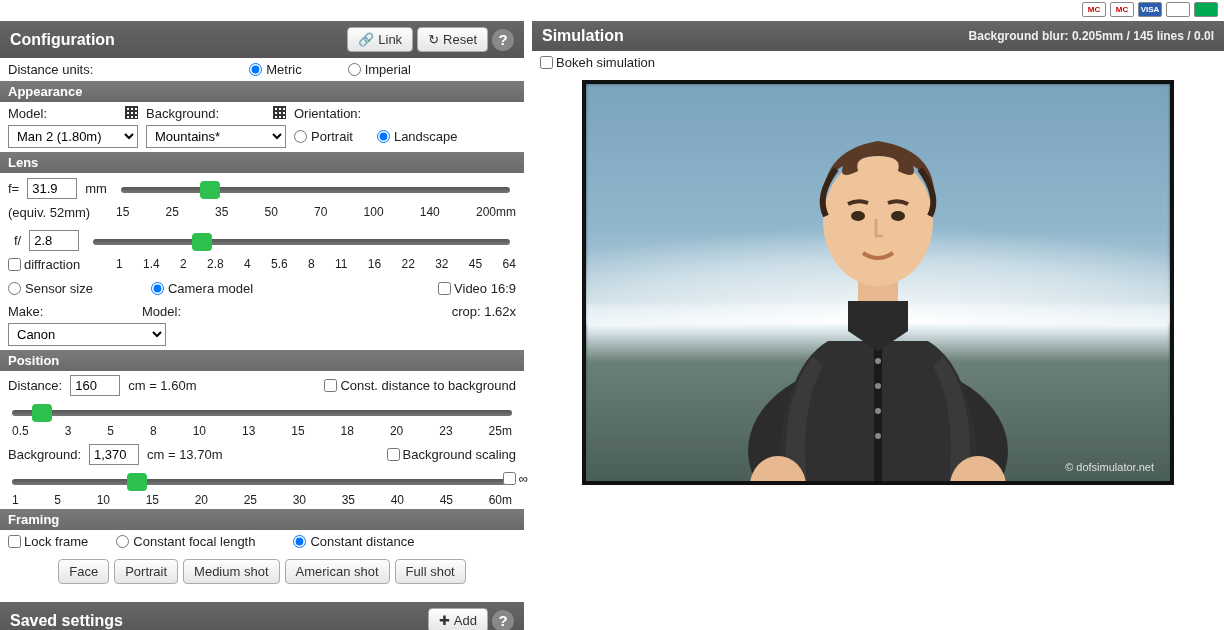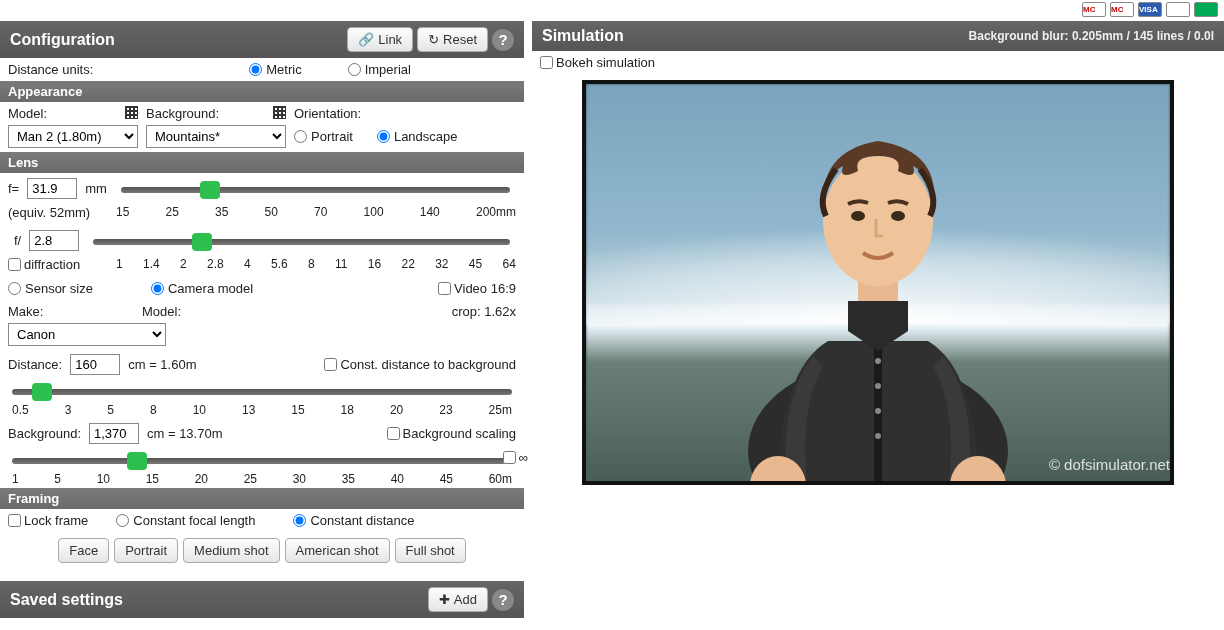--- a/index.html
+++ b/index.html
@@ -21,26 +21,26 @@
 .slider { position:relative; height:18px; margin:4px 0 0 0;}
 .slider-track{position:absolute;left:0;right:0;top:6px;height:6px;background:linear-gradient(#555,#777);border-radius:3px;}
 .slider-thumb{position:absolute;top:0;width:20px;height:18px;background:#2ec04e;border-radius:4px;margin-left:-10px;cursor:pointer;}
 .ticks{display:flex;justify-content:space-between;font-size:12px;padding:2px 0;color:#222;}
 .radio-group{display:inline-flex;align-items:center;gap:4px;justify-content:center;}
 .sim-status{text-align:left;font-size:12px;color:#eee;}
 .sim-area{border:4px solid #111;background:#456;margin-top:6px;position:relative;height:405px;overflow:hidden;}
 .mountains{position:absolute;inset:0;background:linear-gradient(#7aa3bd 0%,#8fb6cc 35%,#b9cfd9 55%,#dce8ee 56%,#fff 60%,#dce8ee 62%,#6a8076 70%,#4a5e58 100%);filter:blur(1.5px);}
 .snow{position:absolute;left:0;right:0;top:30px;height:210px;background:radial-gradient(ellipse 110% 65% at 50% 100%,rgba(255,255,255,0.9) 0%,rgba(230,240,245,0.6) 45%,transparent 70%);}
 .char{position:absolute;left:50%;bottom:-10px;transform:translateX(-50%);width:320px;height:390px;}
-.watermark{position:absolute;right:0;bottom:8px;color:rgba(255,255,255,0.8);font-size:15px;}
+.watermark{position:absolute;right:16px;bottom:8px;color:rgba(255,255,255,0.8);font-size:11px;}
 .ml-auto{margin-left:auto;}
 .chk{display:inline-flex;align-items:center;gap:3px;}
 .framing-btns{display:flex;gap:5px;justify-content:center;padding:6px;}
 .top-strip{display:flex;gap:4px;justify-content:flex-end;padding:2px 6px 4px;}
-.card{display:inline-block;width:24px;height:15px;border:1px solid #888;border-radius:2px;font-size:8px;line-height:13px;font-weight:bold;}
+.card{display:inline-block;width:24px;height:15px;border:1px solid #888;border-radius:2px;font-size:8px;line-height:13px;text-align:center;font-weight:bold;}
 .card-mc{background:#fff;color:#c00;}
 .card-visa{background:#2a5db0;color:#fff;}
 </style>
 </head>
 <body>
 
 <div class="top-strip">
   <span class="card card-mc">MC</span>
   <span class="card card-mc">MC</span>
   <span class="card card-visa">VISA</span>
@@ -167,20 +167,21 @@
   </div>
   <div class="row" style="gap:4px">
     <div style="width:130px"><label>Make:</label></div>
     <div><label>Model:</label></div>
     <span class="ml-auto">crop: 1.62x</span>
   </div>
   <div class="row" style="padding-top:0;gap:4px">
     <select style="width:158px"><option>Canon</option></select>
   </div>
 
+  <div class="section-head">Position</div>
   <div class="row">
     <label>Distance:</label>
     <input type="text" class="num" value="160" style="">
     <span>cm = 1.60m</span>
     <span class="chk ml-auto">
           <input type="checkbox" style="">
           <label>Const. distance to background</label>
         </span>
   </div>
   <div style="padding:0 12px">

